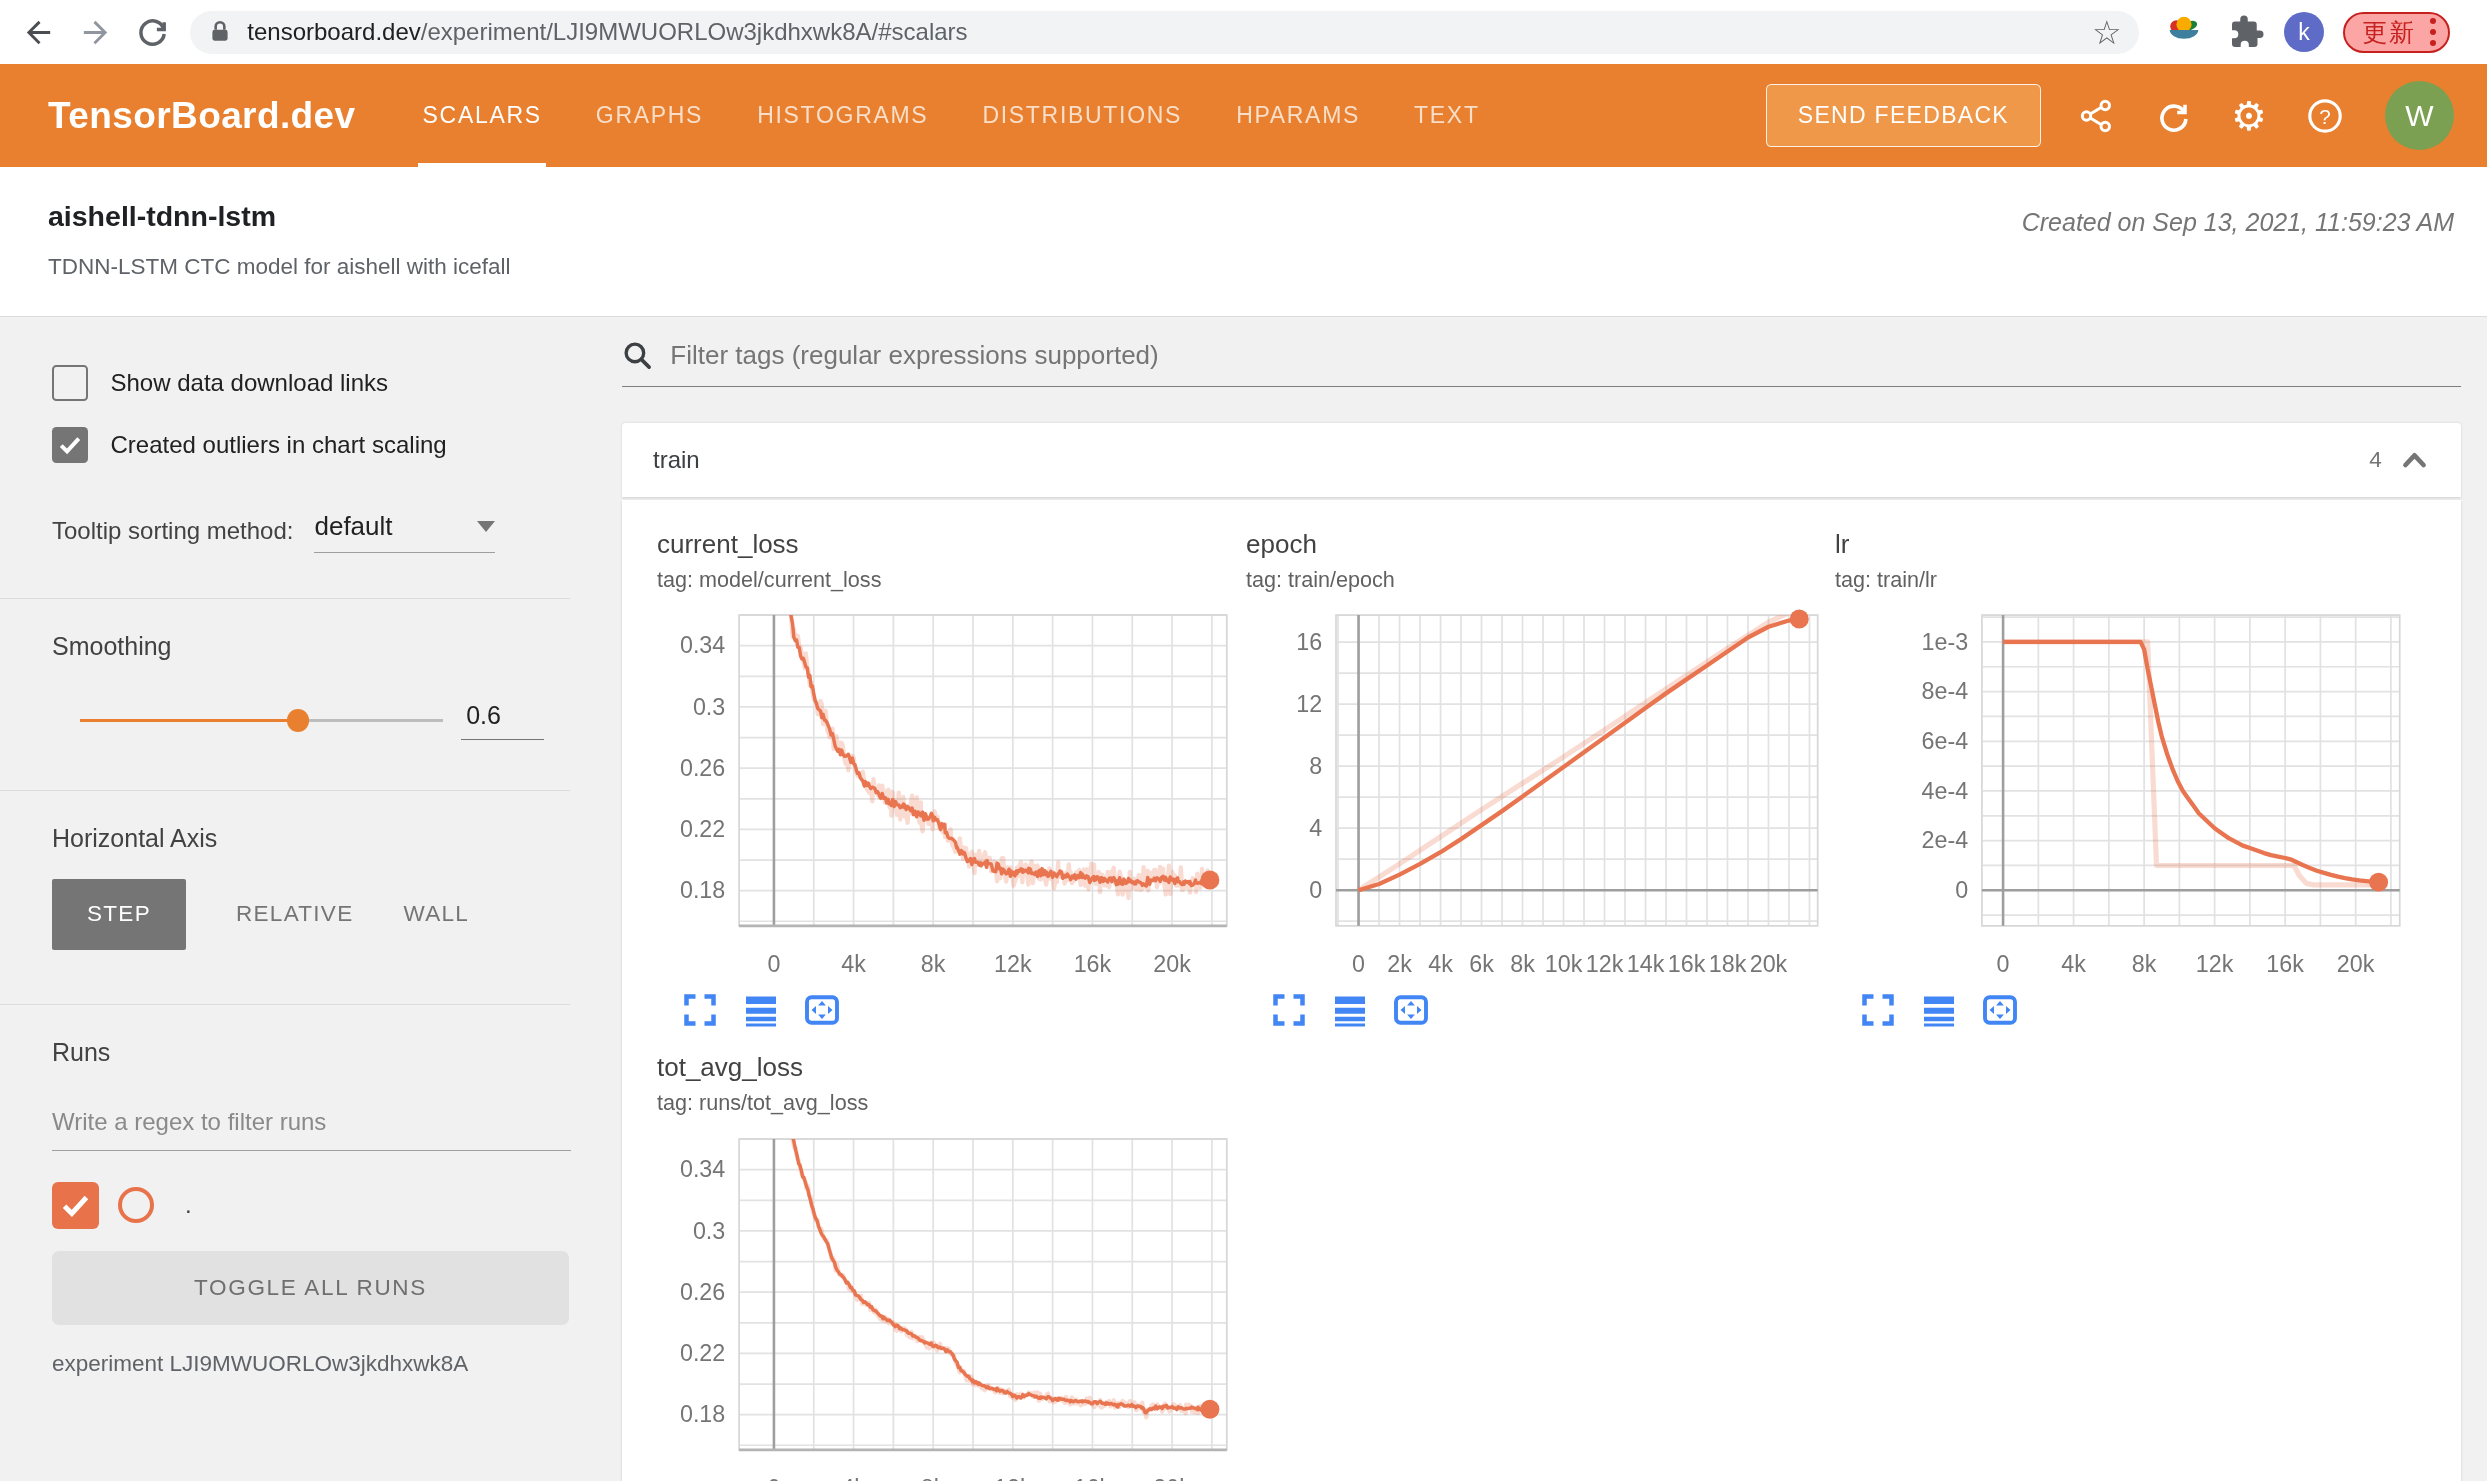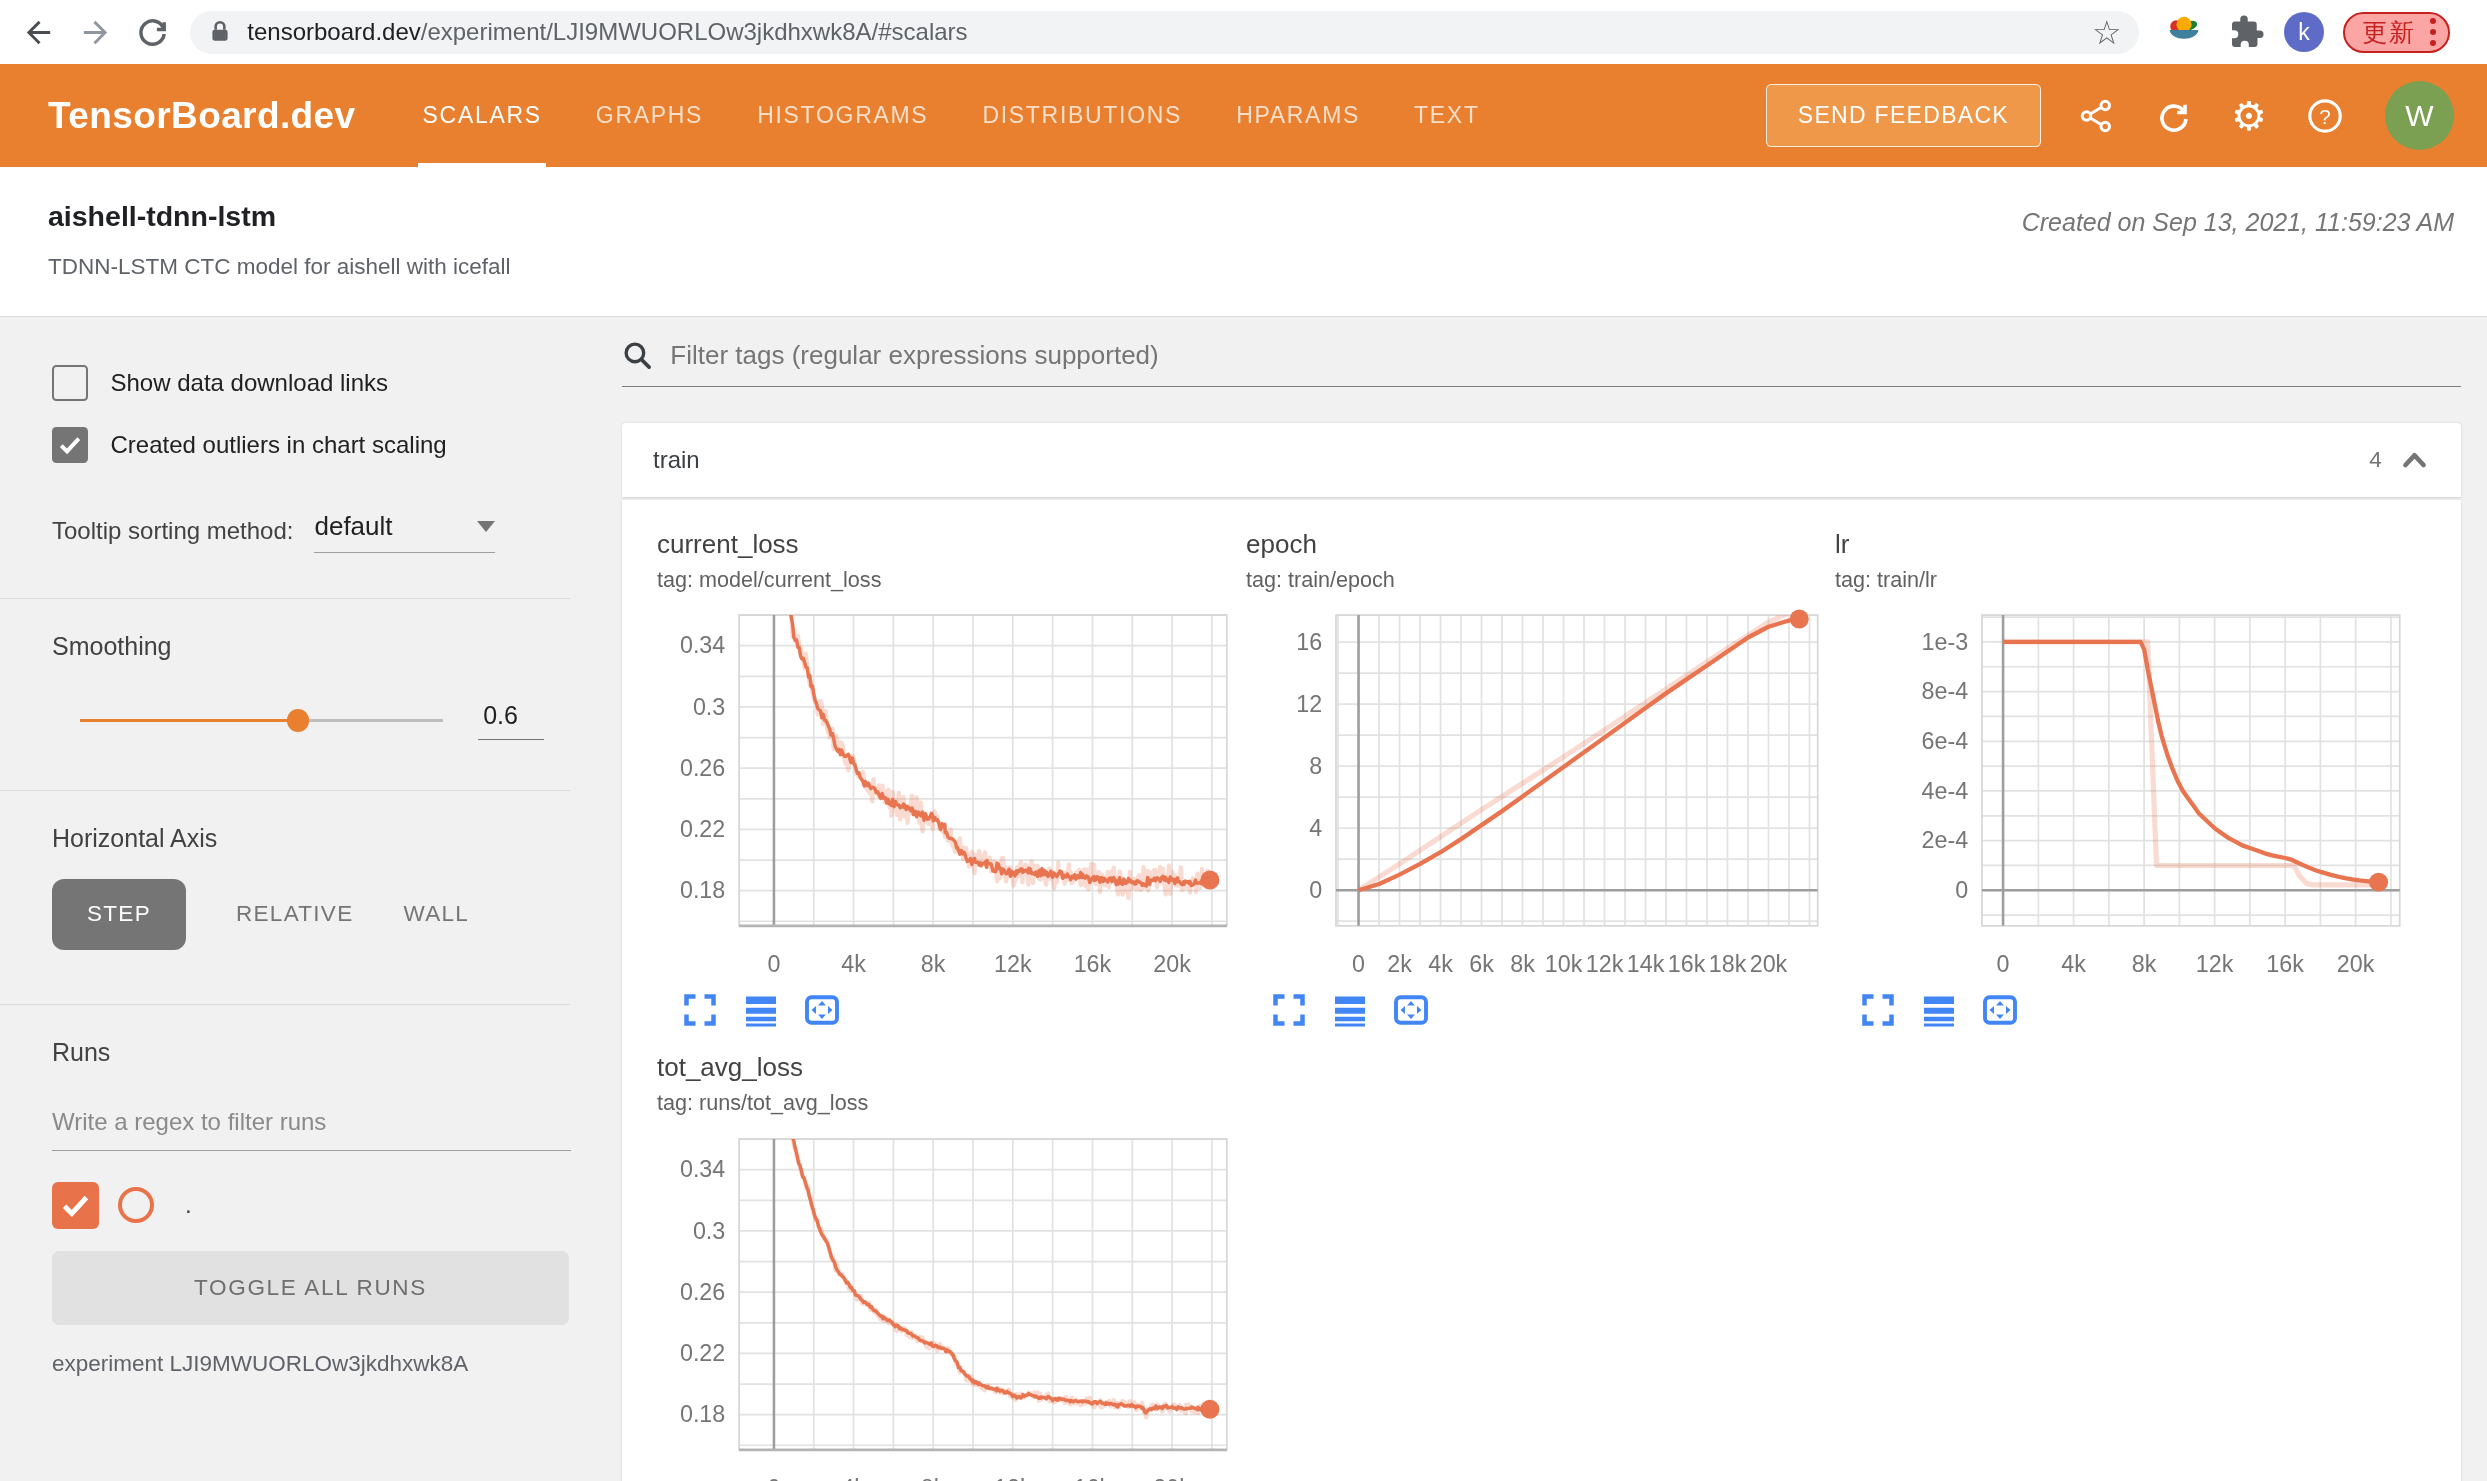--- a/index.html
+++ b/index.html
@@ -59,23 +59,23 @@
   .select { margin-left:21px; width:181px; border-bottom:1.7px solid #9e9e9e; display:flex; align-items:center; justify-content:space-between; padding-bottom:10.4px; }
   .select-value { font-size:26px; color:#212121; }
   .caret-down { width:0; height:0; border-left:9.5px solid transparent; border-right:9.5px solid transparent; border-top:11.2px solid #757575; }
   .divider { border-top:0.9px solid #dcdcdc; margin-top:45px; }
   .side-label { font-size:25px; color:#424242; margin-top:33px; }
   .slider-row { display:flex; align-items:center; margin-top:40px; }
   .slider { position:relative; width:363px; height:22.5px; margin-left:28px; flex:none; }
   .slider-track { position:absolute; top:9.5px; left:0; width:100%; height:3.5px; background:#bdbdbd; }
   .slider-fill { position:absolute; top:9.5px; left:0; width:60%; height:3.5px; background:#e8802f; }
   .slider-knob { position:absolute; top:0; left:calc(60% - 11.2px); width:22.5px; height:22.5px; border-radius:50%; background:#e8802f; }
-  .slider-value { margin-left:35px; width:105px; border-bottom:1.7px solid #757575; font-size:25px; color:#212121; padding:0 0 8.6px 5.2px; }
+  .slider-value { margin-left:18px; width:105px; border-bottom:1.7px solid #757575; font-size:25px; color:#212121; padding:0 0 8.6px 5.2px; }
   .axis-row { display:flex; align-items:center; margin-top:26px; }
-  .axis-btn { background:#757575; color:#fff; font-size:22.5px; letter-spacing:1.3px; border-radius:12px; padding:22.5px 35px; }
+  .axis-btn { background:#757575; color:#fff; font-size:22.5px; letter-spacing:1.3px; border-radius:2px; padding:22.5px 35px; }
   .axis-opt { color:#757575; font-size:22.5px; letter-spacing:1.3px; margin-left:50px; }
   .regex-input { margin-top:41px; width:519px; border-bottom:1.7px solid #9e9e9e; padding-bottom:14px; font-size:24px; color:#8a8a8a; }
   .run-row { display:flex; align-items:center; margin-top:31px; }
   .run-cb { width:47px; height:47px; margin-right:0; }
   .run-circle { width:36px; height:36px; border:4.3px solid #e8734b; border-radius:50%; margin-left:19px; flex:none; }
   .run-name { font-size:24px; color:#424242; margin-left:31px; }
   .toggle-btn { margin-top:22.5px; width:517px; height:74px; background:#e1e1e1; border-radius:7px; color:#6f6f6f; font-size:22.5px; letter-spacing:1.7px; display:flex; align-items:center; justify-content:center; }
   .exp-line { margin-top:26px; font-size:22.5px; color:#5f6368; }
 
   

